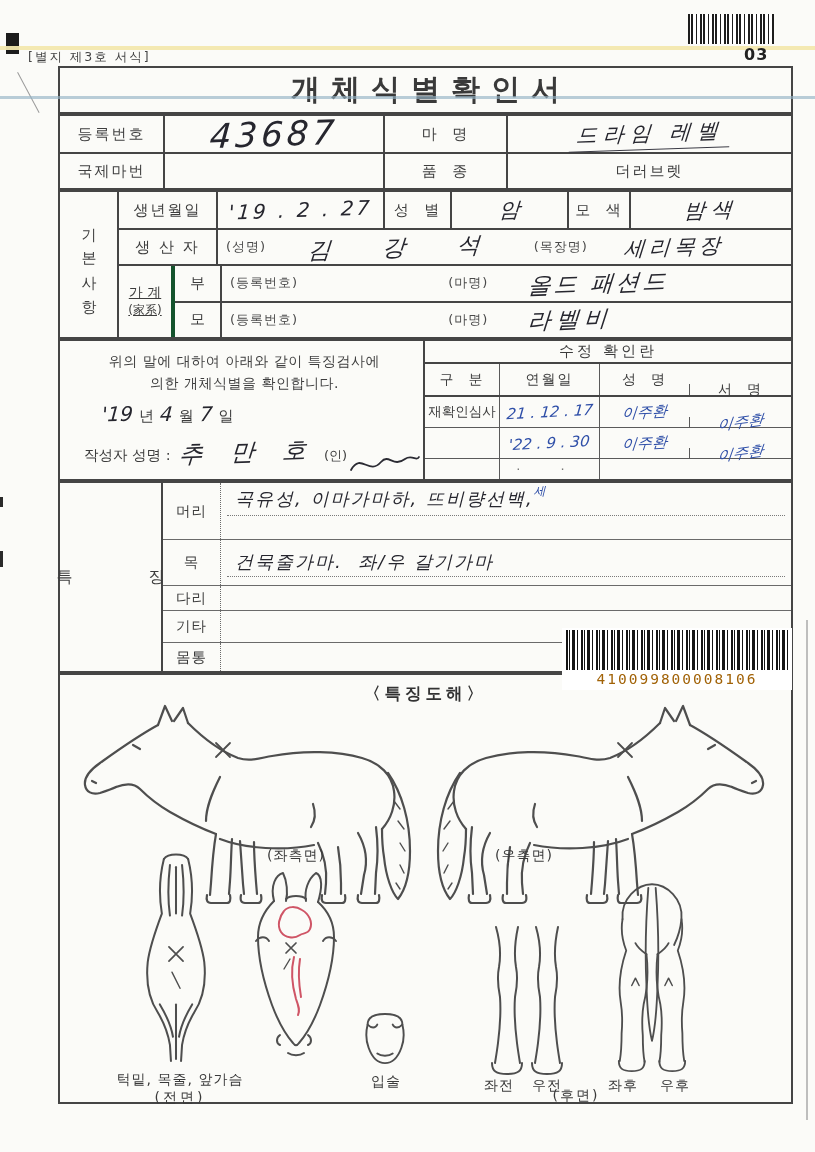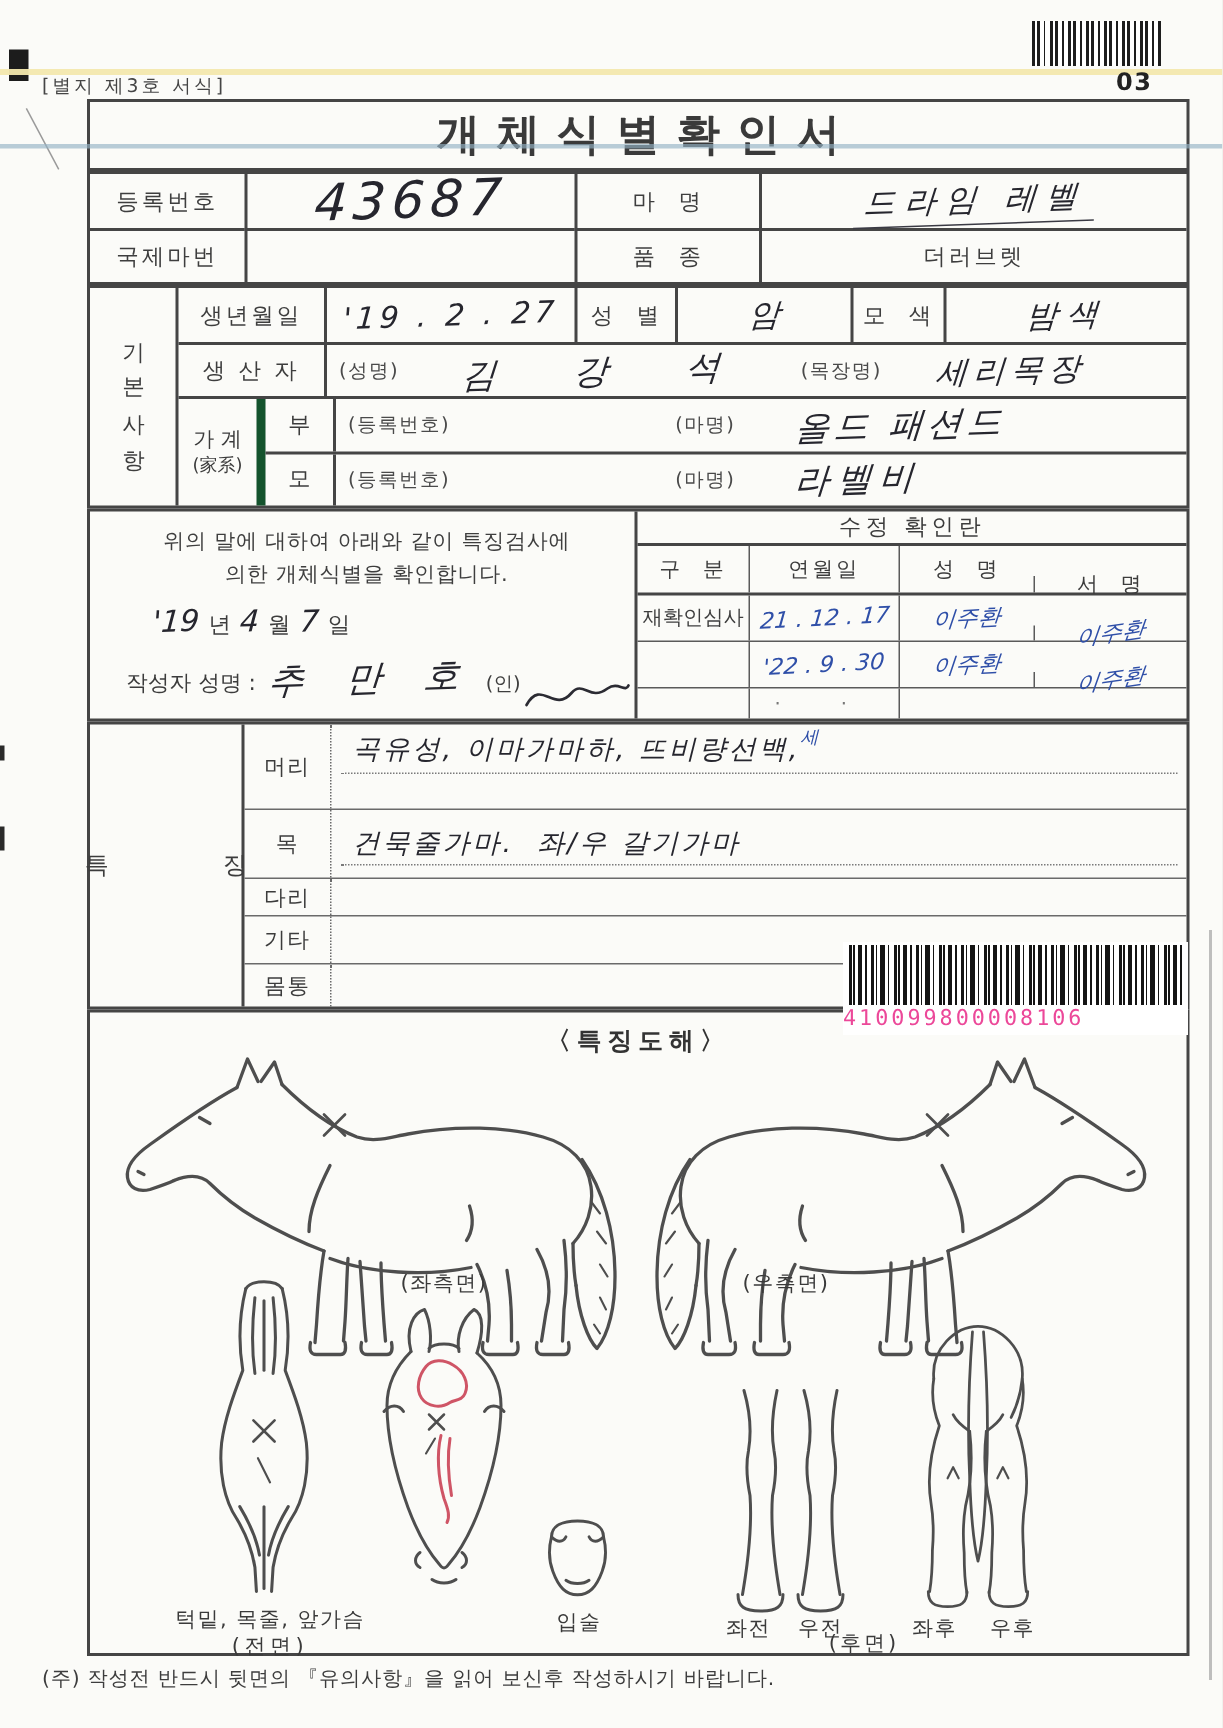--- a/index.html
+++ b/index.html
@@ -42,21 +42,21 @@
   .name-hw { font-size:21px; letter-spacing:6px; border-bottom:1.5px solid #3a3a44; padding:0 6px 2px; }
   
   .basic { left:58px; top:190px; width:735px; height:149px; display:flex; }
   .basic-vert { width:57px; border-right:2px solid #454545; display:flex; align-items:center; justify-content:center; }
   .vert-text { writing-mode:vertical-rl; text-orientation:upright; font-size:15px; letter-spacing:9px; color:#3e3e3e; }
   .basic-main { flex:1; display:flex; flex-direction:column; }
   .brow { display:flex; box-sizing:border-box; }
   .brow + .brow { border-top:2px solid #454545; }
   .r1 { height:36px; } .r2 { height:36px; } .r34wrap { flex:1; display:flex; }
   .paren { font-size:13px; color:#4a4a4a; letter-spacing:1px; white-space:pre; }
-  .fam-cell { width:52px; border-right:6px solid #14532d; display:flex; flex-direction:column; align-items:center; justify-content:center; }
+  .fam-cell { width:52px; border-right:4px solid #14532d; display:flex; flex-direction:column; align-items:center; justify-content:center;text-decoration:underline; }
   .fm-col { flex:1; display:flex; flex-direction:column; }
   .fm-row { flex:1; display:flex; }
   .fm-row + .fm-row { border-top:2px solid #454545; }
   .fm-lab { width:45px; border-right:2px solid #454545; display:flex; align-items:center; justify-content:center; font-size:15px; }
   
   .confirm { left:58px; top:339px; width:735px; height:142px; display:flex; }
   .confirm-left { width:365px; border-right:2px solid #454545; padding:10px 8px 0 14px; box-sizing:border-box; }
   .stmt { font-size:14px; letter-spacing:.5px; text-align:center; line-height:1.55; color:#3e3e3e; }
   .date-line { margin-top:8px; margin-left:28px; font-size:15px; display:flex; align-items:baseline; gap:6px; }
   .date-hw { font-size:20px; }
@@ -88,22 +88,22 @@
   .frow .flab { width:57px; border-right:1.5px dotted #6a6a6a; display:flex; align-items:center; justify-content:center; font-size:14.5px; letter-spacing:1px; }
   .frow .fval { flex:1; position:relative; padding:4px 10px 0 14px; }
   .fh1 { height:56px; } .fh2 { height:46px; } .fh3 { height:25px; } .fh4 { height:29px; } .fh5 { flex:1; }
   .dotline { position:absolute; left:6px; right:6px; border-bottom:1.5px dotted #7a7a7a; }
   .feat-hw { font-size:18px; letter-spacing:2px; position:relative; z-index:2; }
   .annot { font-size:12px; color:#2f4fa8; position:relative; top:-10px; font-style:italic; }
   
   .mid-barcode-wrap { left:562px; top:628px; width:230px; height:62px; background:#fff; z-index:5; }
   .mid-barcode { position:absolute; left:4px; top:2px; width:222px; height:40px; background:
     repeating-linear-gradient(90deg,#141414 0 2px,#fff 2px 3px,#141414 3px 4px,#fff 4px 6px,#141414 6px 9px,#fff 9px 11px,#141414 11px 12px,#fff 12px 15px); }
-  .mid-barcode-num { position:absolute; left:0; top:43px; width:100%; 
-    font-family:"DejaVu Sans Mono","Liberation Mono",monospace; font-size:14.5px; letter-spacing:2px; color:#ec4899; }
+  .mid-barcode-num { position:absolute; left:0; top:43px; width:100%; text-align:center;
+    font-family:"DejaVu Sans Mono","Liberation Mono",monospace; font-size:14.5px; letter-spacing:2px; color:#a16207; }
   
   .diagram { left:58px; top:673px; width:735px; height:431px; }
   .diag-title { position:absolute; left:0; top:8px; width:100%; text-align:center; font-size:16.5px; letter-spacing:4px; color:#333; font-weight:bold; }
   .dlabel { position:absolute; font-size:14px; letter-spacing:1px; color:#3a3a3a; text-align:center; white-space:pre; }
   svg.sk { position:absolute; overflow:visible; }
   
   .footer-note { left:28px; top:1110px; font-size:13.5px; letter-spacing:.5px; color:#3d3d3d; }
 </style>
 </head>
 <body>
@@ -407,15 +407,14 @@
     <div class="dlabel" style="left:50px;top:396px;width:140px">턱밑, 목줄, 앞가슴</div>
     <div class="dlabel" style="left:50px;top:414px;width:140px;letter-spacing:3px">(전면)</div>
     <div class="dlabel" style="left:286px;top:398px;width:80px">입술</div>
     <div class="dlabel" style="left:418px;top:402px;width:42px">좌전</div>
     <div class="dlabel" style="left:466px;top:402px;width:42px">우전</div>
     <div class="dlabel" style="left:542px;top:402px;width:42px">좌후</div>
     <div class="dlabel" style="left:594px;top:402px;width:42px">우후</div>
     <div class="dlabel" style="left:486px;top:412px;width:60px;letter-spacing:2px">(후면)</div>
   </div>
 
-  <div class="abs footer-note">(주) 작성전 반드시 뒷면의 『유의사항』을 읽어 보신후 작성하시기 바랍니다.</div>
 
 </div>
 
 </body></html>

